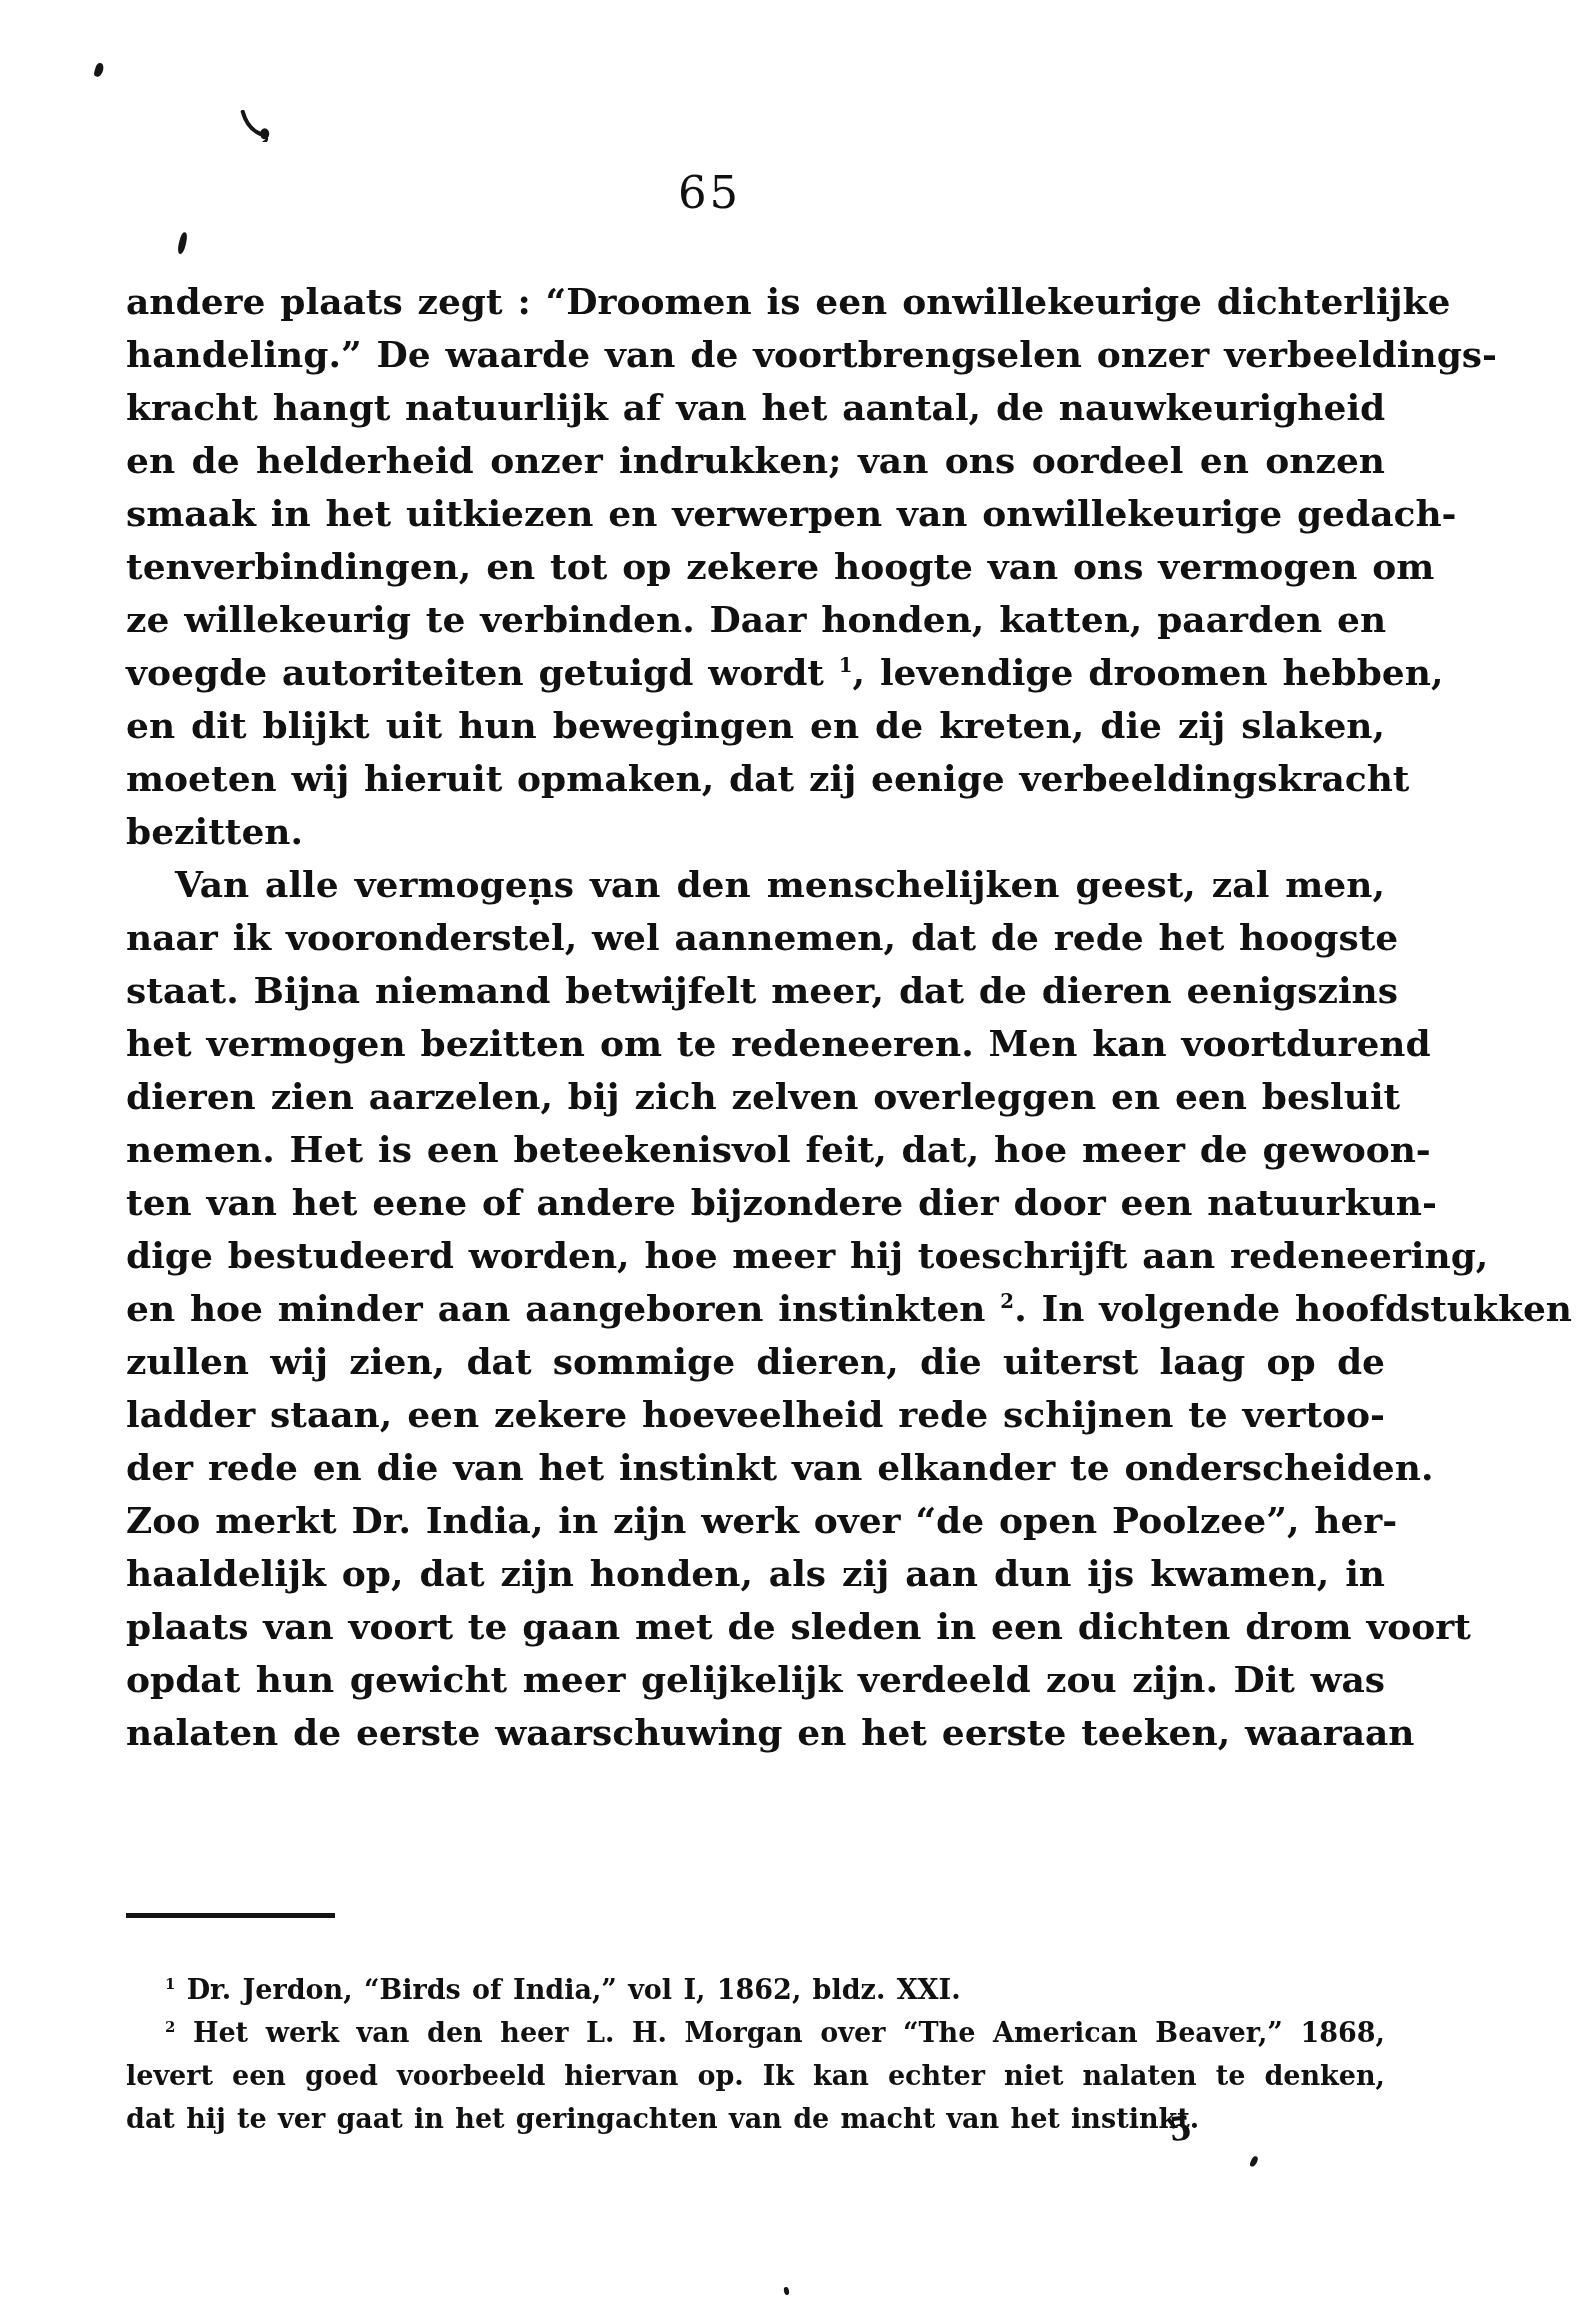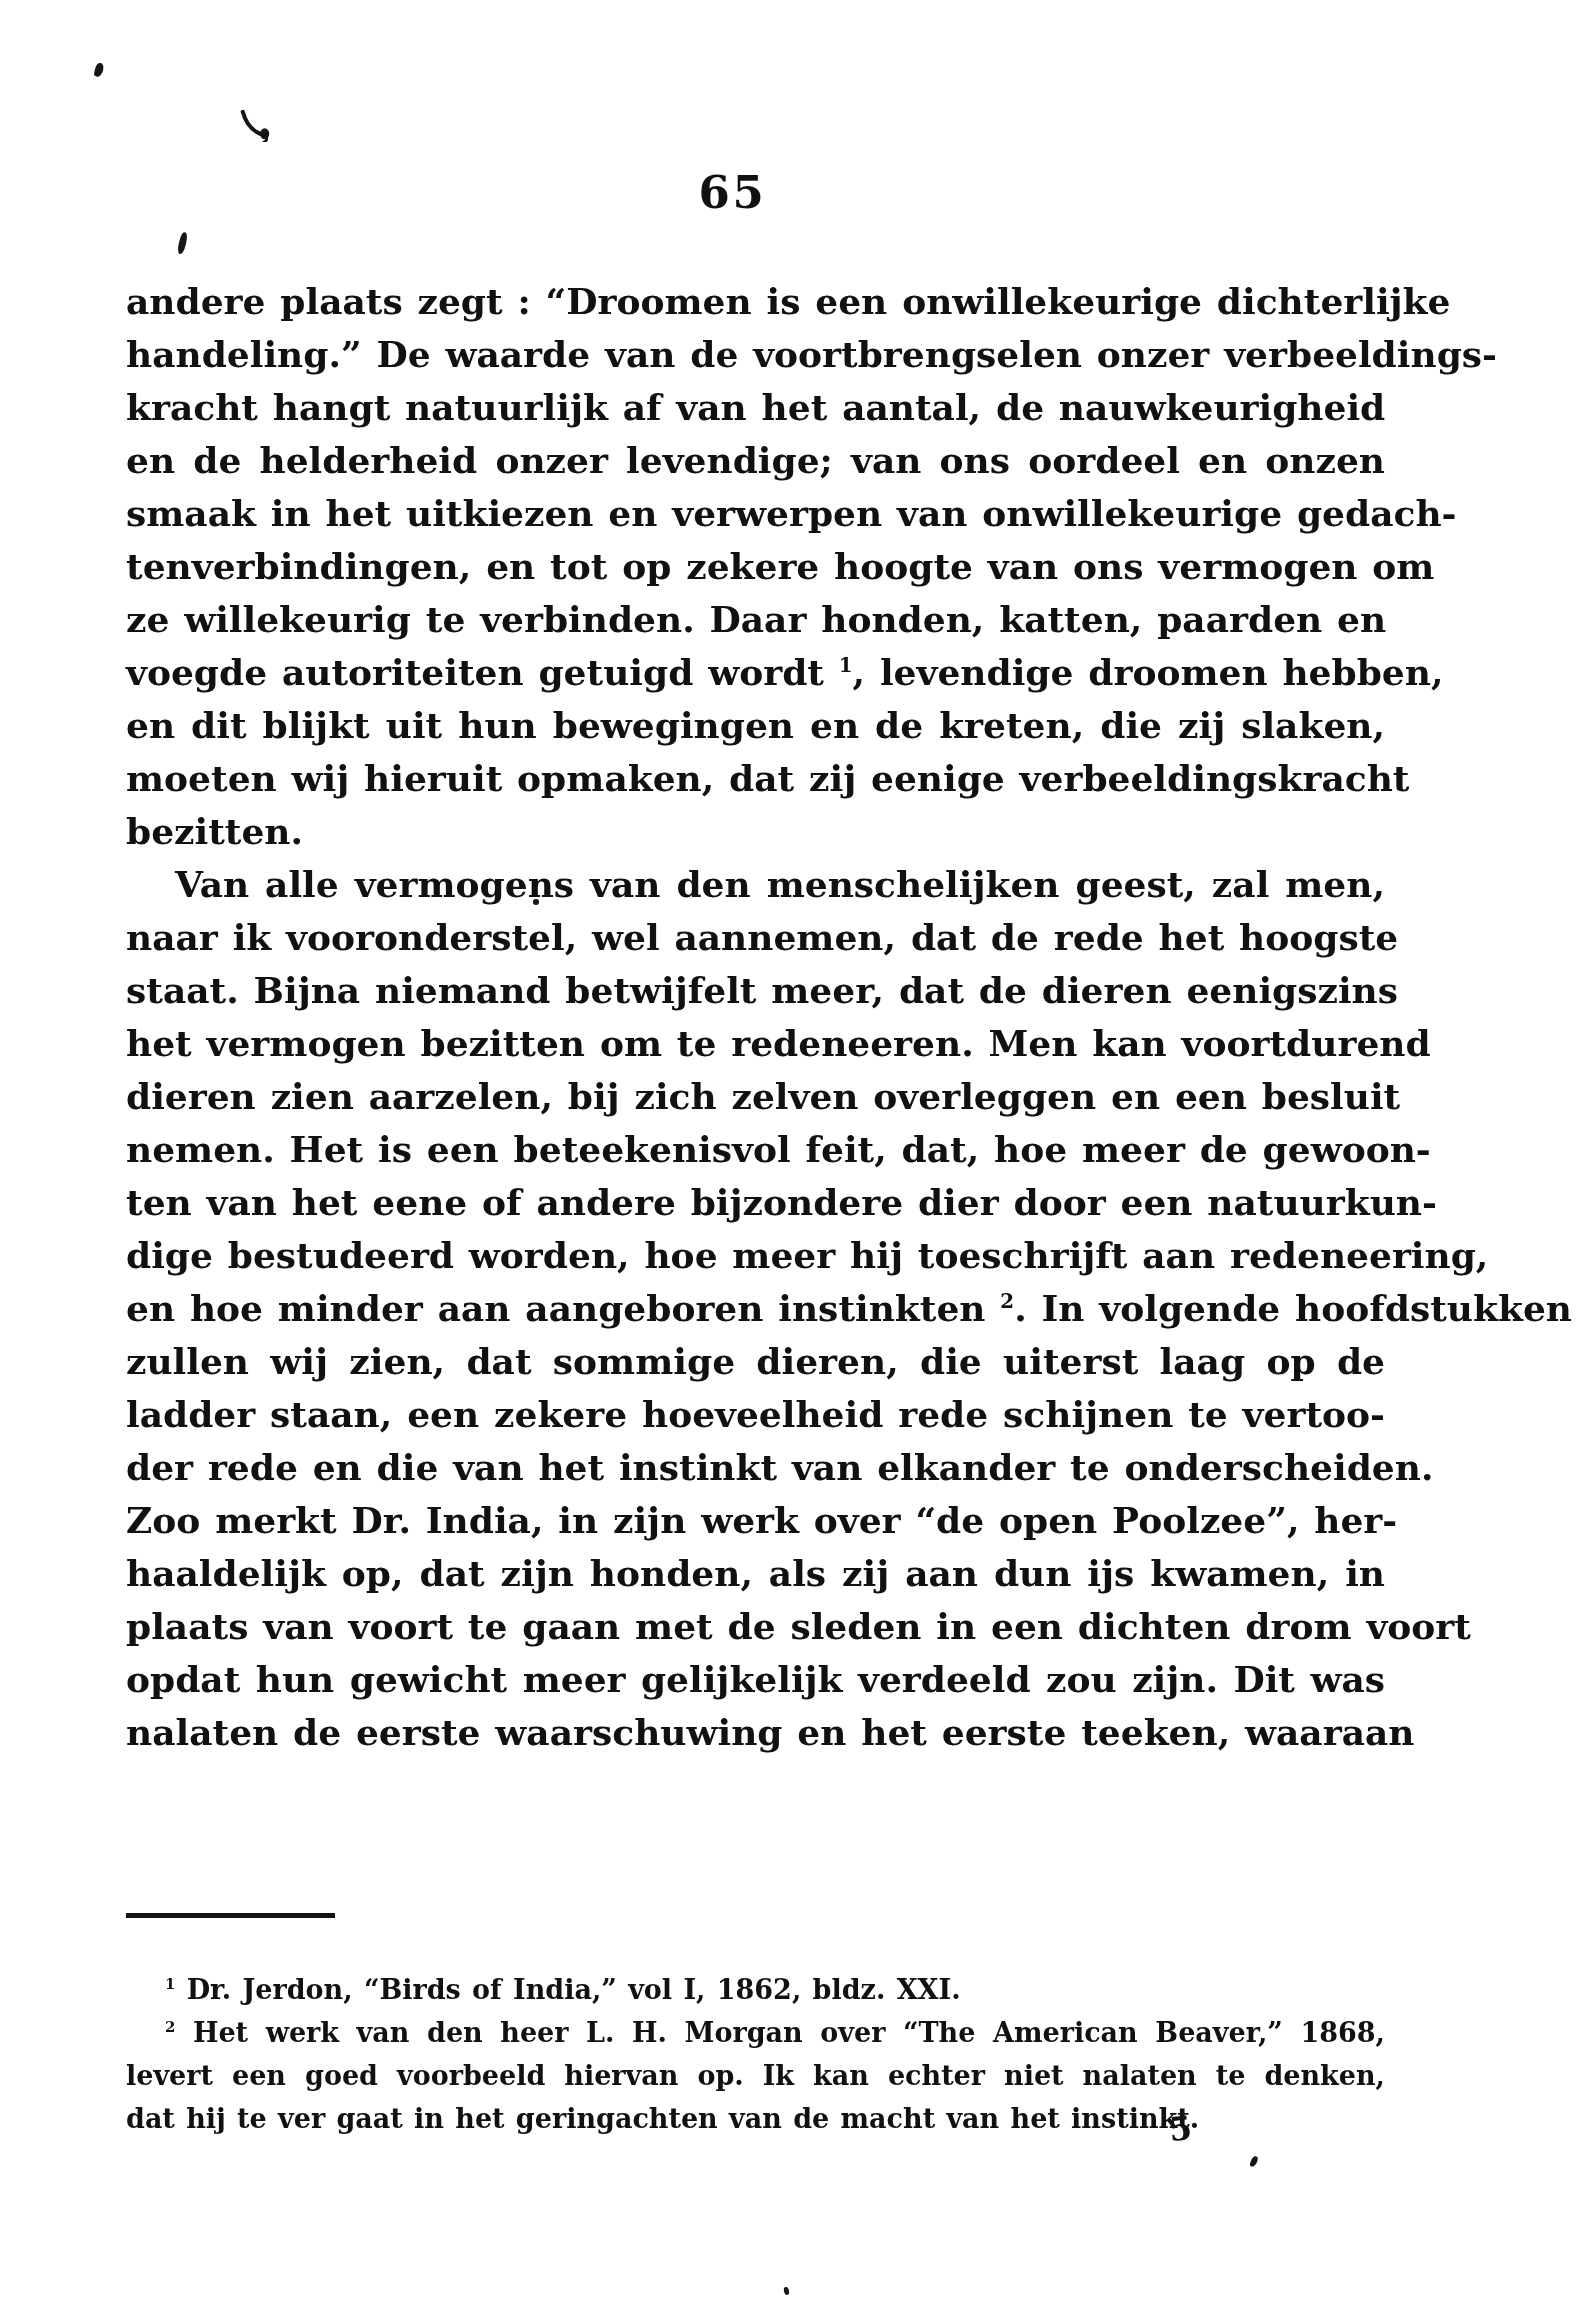--- a/index.html
+++ b/index.html
@@ -3,22 +3,22 @@
 <meta charset="utf-8">
 <style>
   html, body { margin:0; padding:0; background:#ffffff; }
   .page {
     position:relative; width:1582px; height:2405px;
     background:#ffffff; color:#111111;
     font-family:"DejaVu Serif","Liberation Serif",serif;
     overflow:hidden;
   }
   .page-number {
-    position:absolute; top:166px; left:672px; width:121px;
-    text-align:center; font-size:45px; font-weight:bold; letter-spacing:2.8px;
+    position:absolute; top:166px; left:649px; width:121px;
+    text-align:center; font-size:45px; font-weight:normal; letter-spacing:2.8px;
   }
   .body-text { position:absolute; left:126px; top:239px; width:1259px;margin-top:36px; }
   .body-text .line {
     font-size:36px; font-weight:bold; line-height:53px; height:53px;
     text-align:justify; text-align-last:justify; word-spacing:2.3px;
     white-space:nowrap;
   }
   .footnotes { position:absolute; left:126px; top:1950px; width:1259px;margin-top:18px; }
   .footnotes .line {
     font-size:27px; font-weight:bold; line-height:43px; height:43px;
@@ -79,21 +79,21 @@
   </div>
   <div class="art art-accent"></div>
   <div class="art art-dot-mid"></div>
   <div class="art art-comma-bottom"></div>
   <div class="art art-speck-bottom-center"></div>
 
   <div class="body-text" id="body-lines">
       <div class="line"><span>andere plaats zegt : “Droomen is een onwillekeurige dichterlijke</span></div>
       <div class="line"><span>handeling.” De waarde van de voortbrengselen onzer verbeeldings-</span></div>
       <div class="line"><span>kracht hangt natuurlijk af van het aantal, de nauwkeurigheid</span></div>
-      <div class="line"><span>en de helderheid onzer levendige; van ons oordeel en onzen</span></div>
+      <div class="line"><span>en de helderheid onzer indrukken; van ons oordeel en onzen</span></div>
       <div class="line"><span>smaak in het uitkiezen en verwerpen van onwillekeurige gedach-</span></div>
       <div class="line"><span>tenverbindingen, en tot op zekere hoogte van ons vermogen om</span></div>
       <div class="line"><span>ze willekeurig te verbinden. Daar honden, katten, paarden en</span></div>
       <div class="line"><span>voegde autoriteiten getuigd wordt </span><span class="sup">1</span><span>, levendige droomen hebben,</span></div>
       <div class="line"><span>en dit blijkt uit hun bewegingen en de kreten, die zij slaken,</span></div>
       <div class="line"><span>moeten wij hieruit opmaken, dat zij eenige verbeeldingskracht</span></div>
       <div class="line nj"><span>bezitten.</span></div>
       <div class="line ind"><span>Van alle vermogens van den menschelijken geest, zal men,</span></div>
       <div class="line"><span>naar ik vooronderstel, wel aannemen, dat de </span><span class="it">rede</span><span> het hoogste</span></div>
       <div class="line"><span>staat. Bijna niemand betwijfelt meer, dat de dieren eenigszins</span></div>

